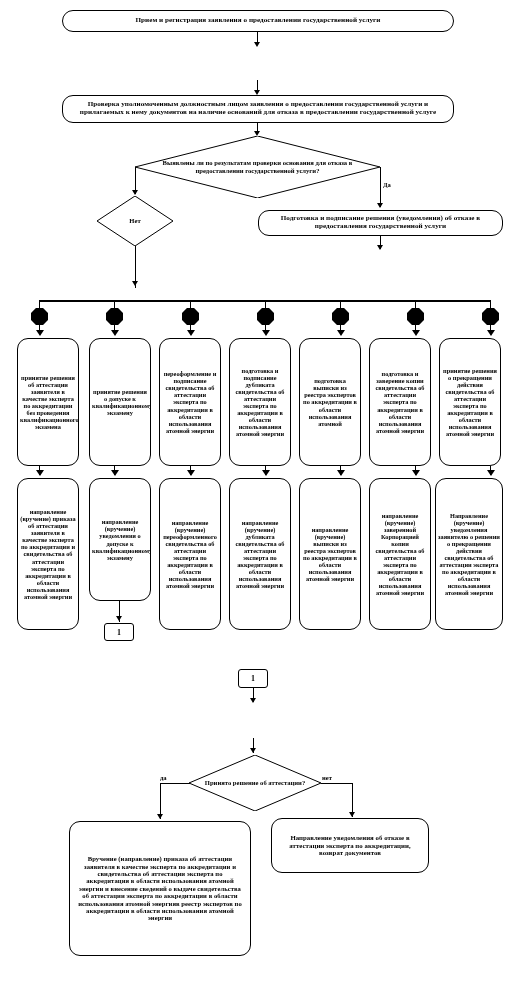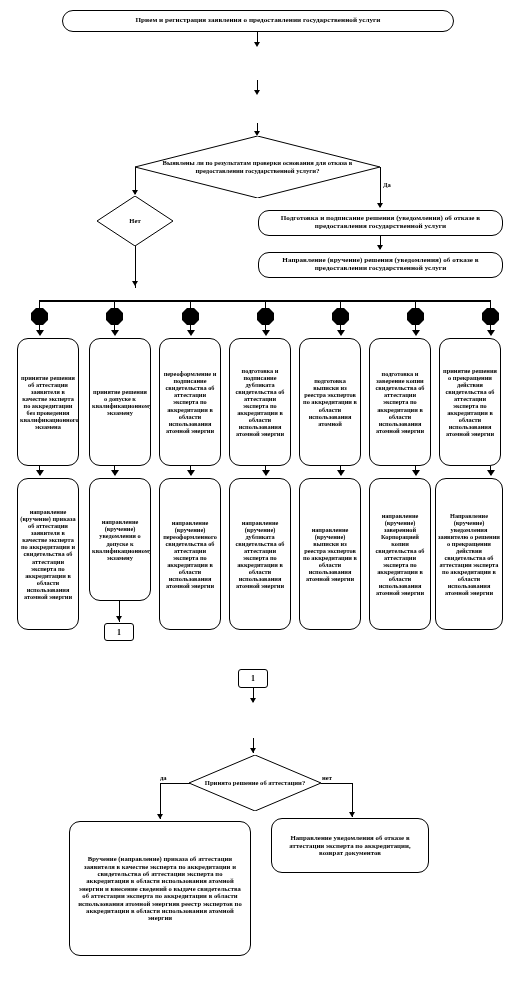--- a/index.html
+++ b/index.html
@@ -113,20 +113,23 @@
     <span class="txt">Прием и регистрация заявления о предоставлении государственной услуги</span>
   </div>
 
   <div class="vline" style="left:257px;top:32px;height:12px;"></div>
   <div class="arrowhead" style="left:254px;top:42px;"></div>
 
 
   <div class="vline" style="left:257px;top:80px;height:12px;"></div>
   <div class="arrowhead" style="left:254px;top:90px;"></div>
 
+  <div class="node rounded top-box" style="left:62px;top:95px;width:392px;height:28px;">
+    <span class="txt">Проверка уполномоченным должностным лицом заявления о предоставлении государственной услуги и прилагаемых к нему документов на наличие оснований для отказа в предоставлении государственной услуге</span>
+  </div>
 
   <div class="vline" style="left:257px;top:123px;height:11px;"></div>
   <div class="arrowhead" style="left:254px;top:131px;"></div>
 
   <div class="diamond" style="left:135px;top:136px;width:245px;height:62px;">
     <svg width="245" height="62" viewBox="0 0 245 62">
       <polygon points="122.5,0 245,31 122.5,62 0,31" fill="#fff" stroke="#000" stroke-width="1"></polygon>
     </svg>
     <span class="dtxt">Выявлены ли по результатам проверки основания для отказа в предоставлении государственной услуги?</span>
   </div>
@@ -136,23 +139,20 @@
   <div class="arrowhead" style="left:377px;top:203px;"></div>
   <div class="edge-label" style="left:383px;top:181px;">Да</div>
 
   <div class="node rounded top-box" style="left:258px;top:210px;width:245px;height:26px;">
     <span class="txt">Подготовка и подписание решения (уведомления) об отказе в предоставления государственной услуги</span>
   </div>
 
   <div class="vline" style="left:380px;top:236px;height:13px;"></div>
   <div class="arrowhead" style="left:377px;top:245px;"></div>
 
-  <div class="node rounded top-box" style="left:258px;top:252px;width:245px;height:26px;">
-    <span class="txt">Направление (вручение) решения (уведомления) об отказе в предоставлении государственной услуги</span>
-  </div>
 
   <div class="hline" style="left:135px;top:167px;width:1px;"></div>
   <div class="vline" style="left:135px;top:167px;height:27px;"></div>
   <div class="arrowhead" style="left:132px;top:190px;"></div>
 
   <div class="diamond" style="left:97px;top:196px;width:76px;height:50px;">
     <svg width="76" height="50" viewBox="0 0 76 50">
       <polygon points="38,0 76,25 38,50 0,25" fill="#fff" stroke="#000" stroke-width="1"></polygon>
     </svg>
     <span class="dtxt">Нет</span>

